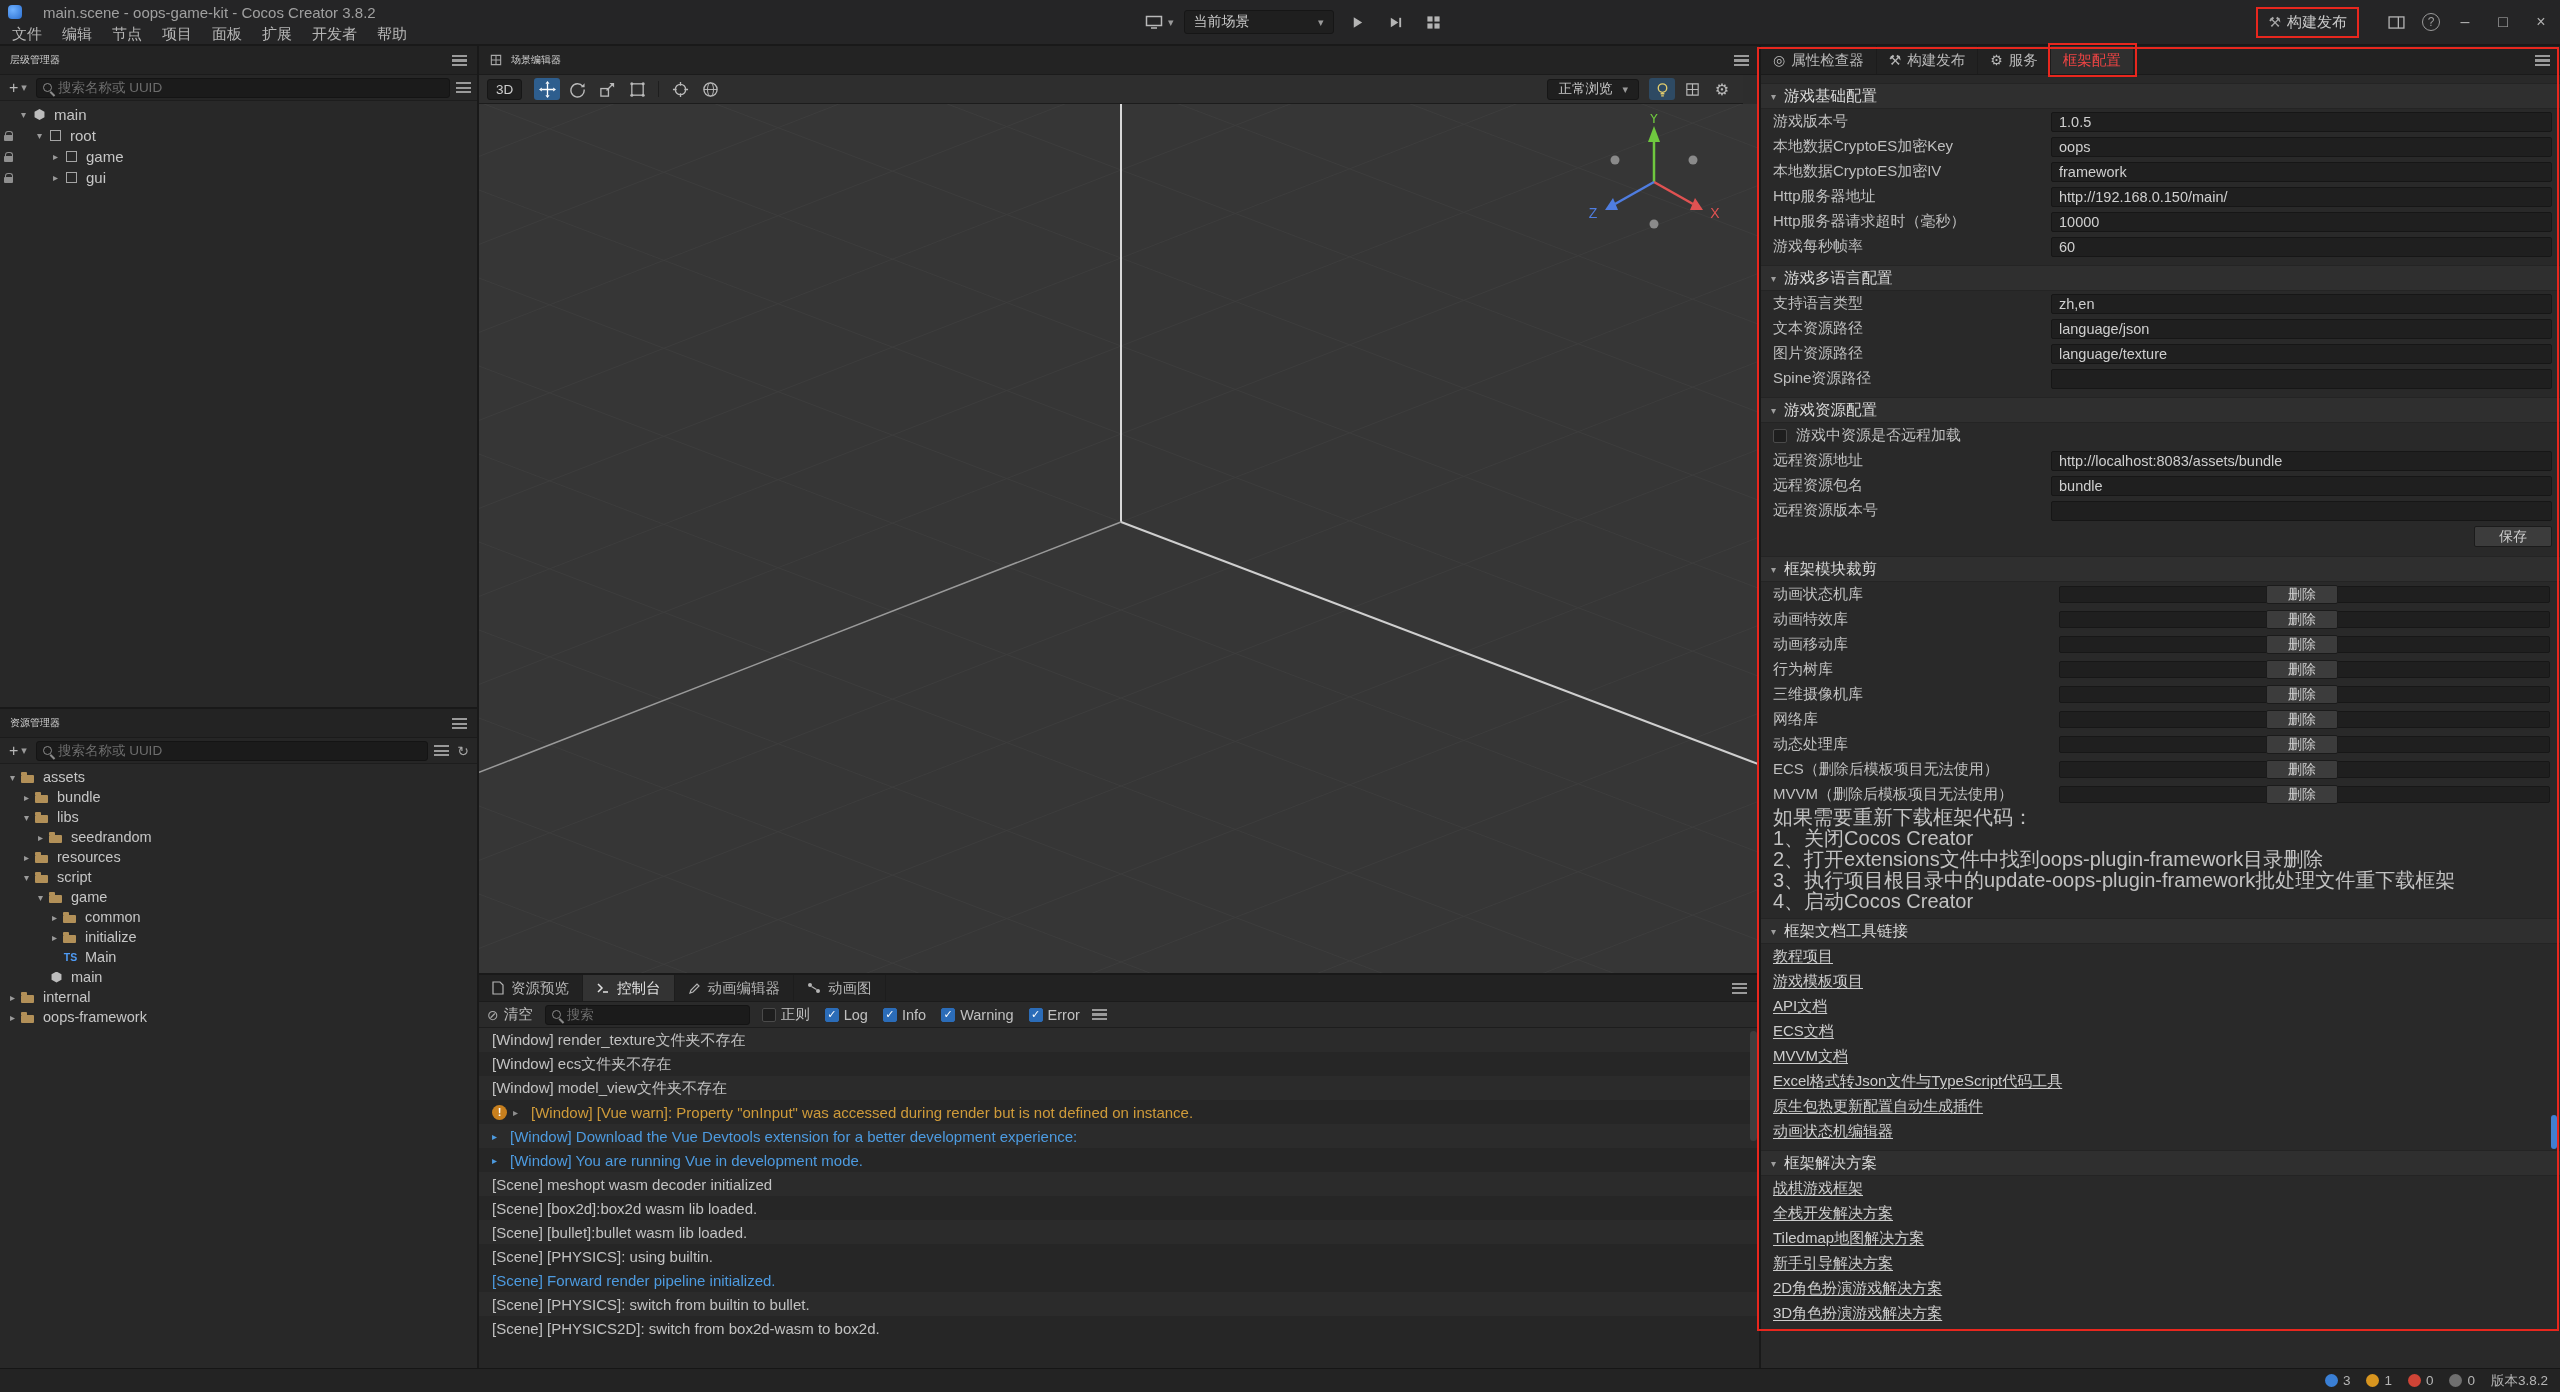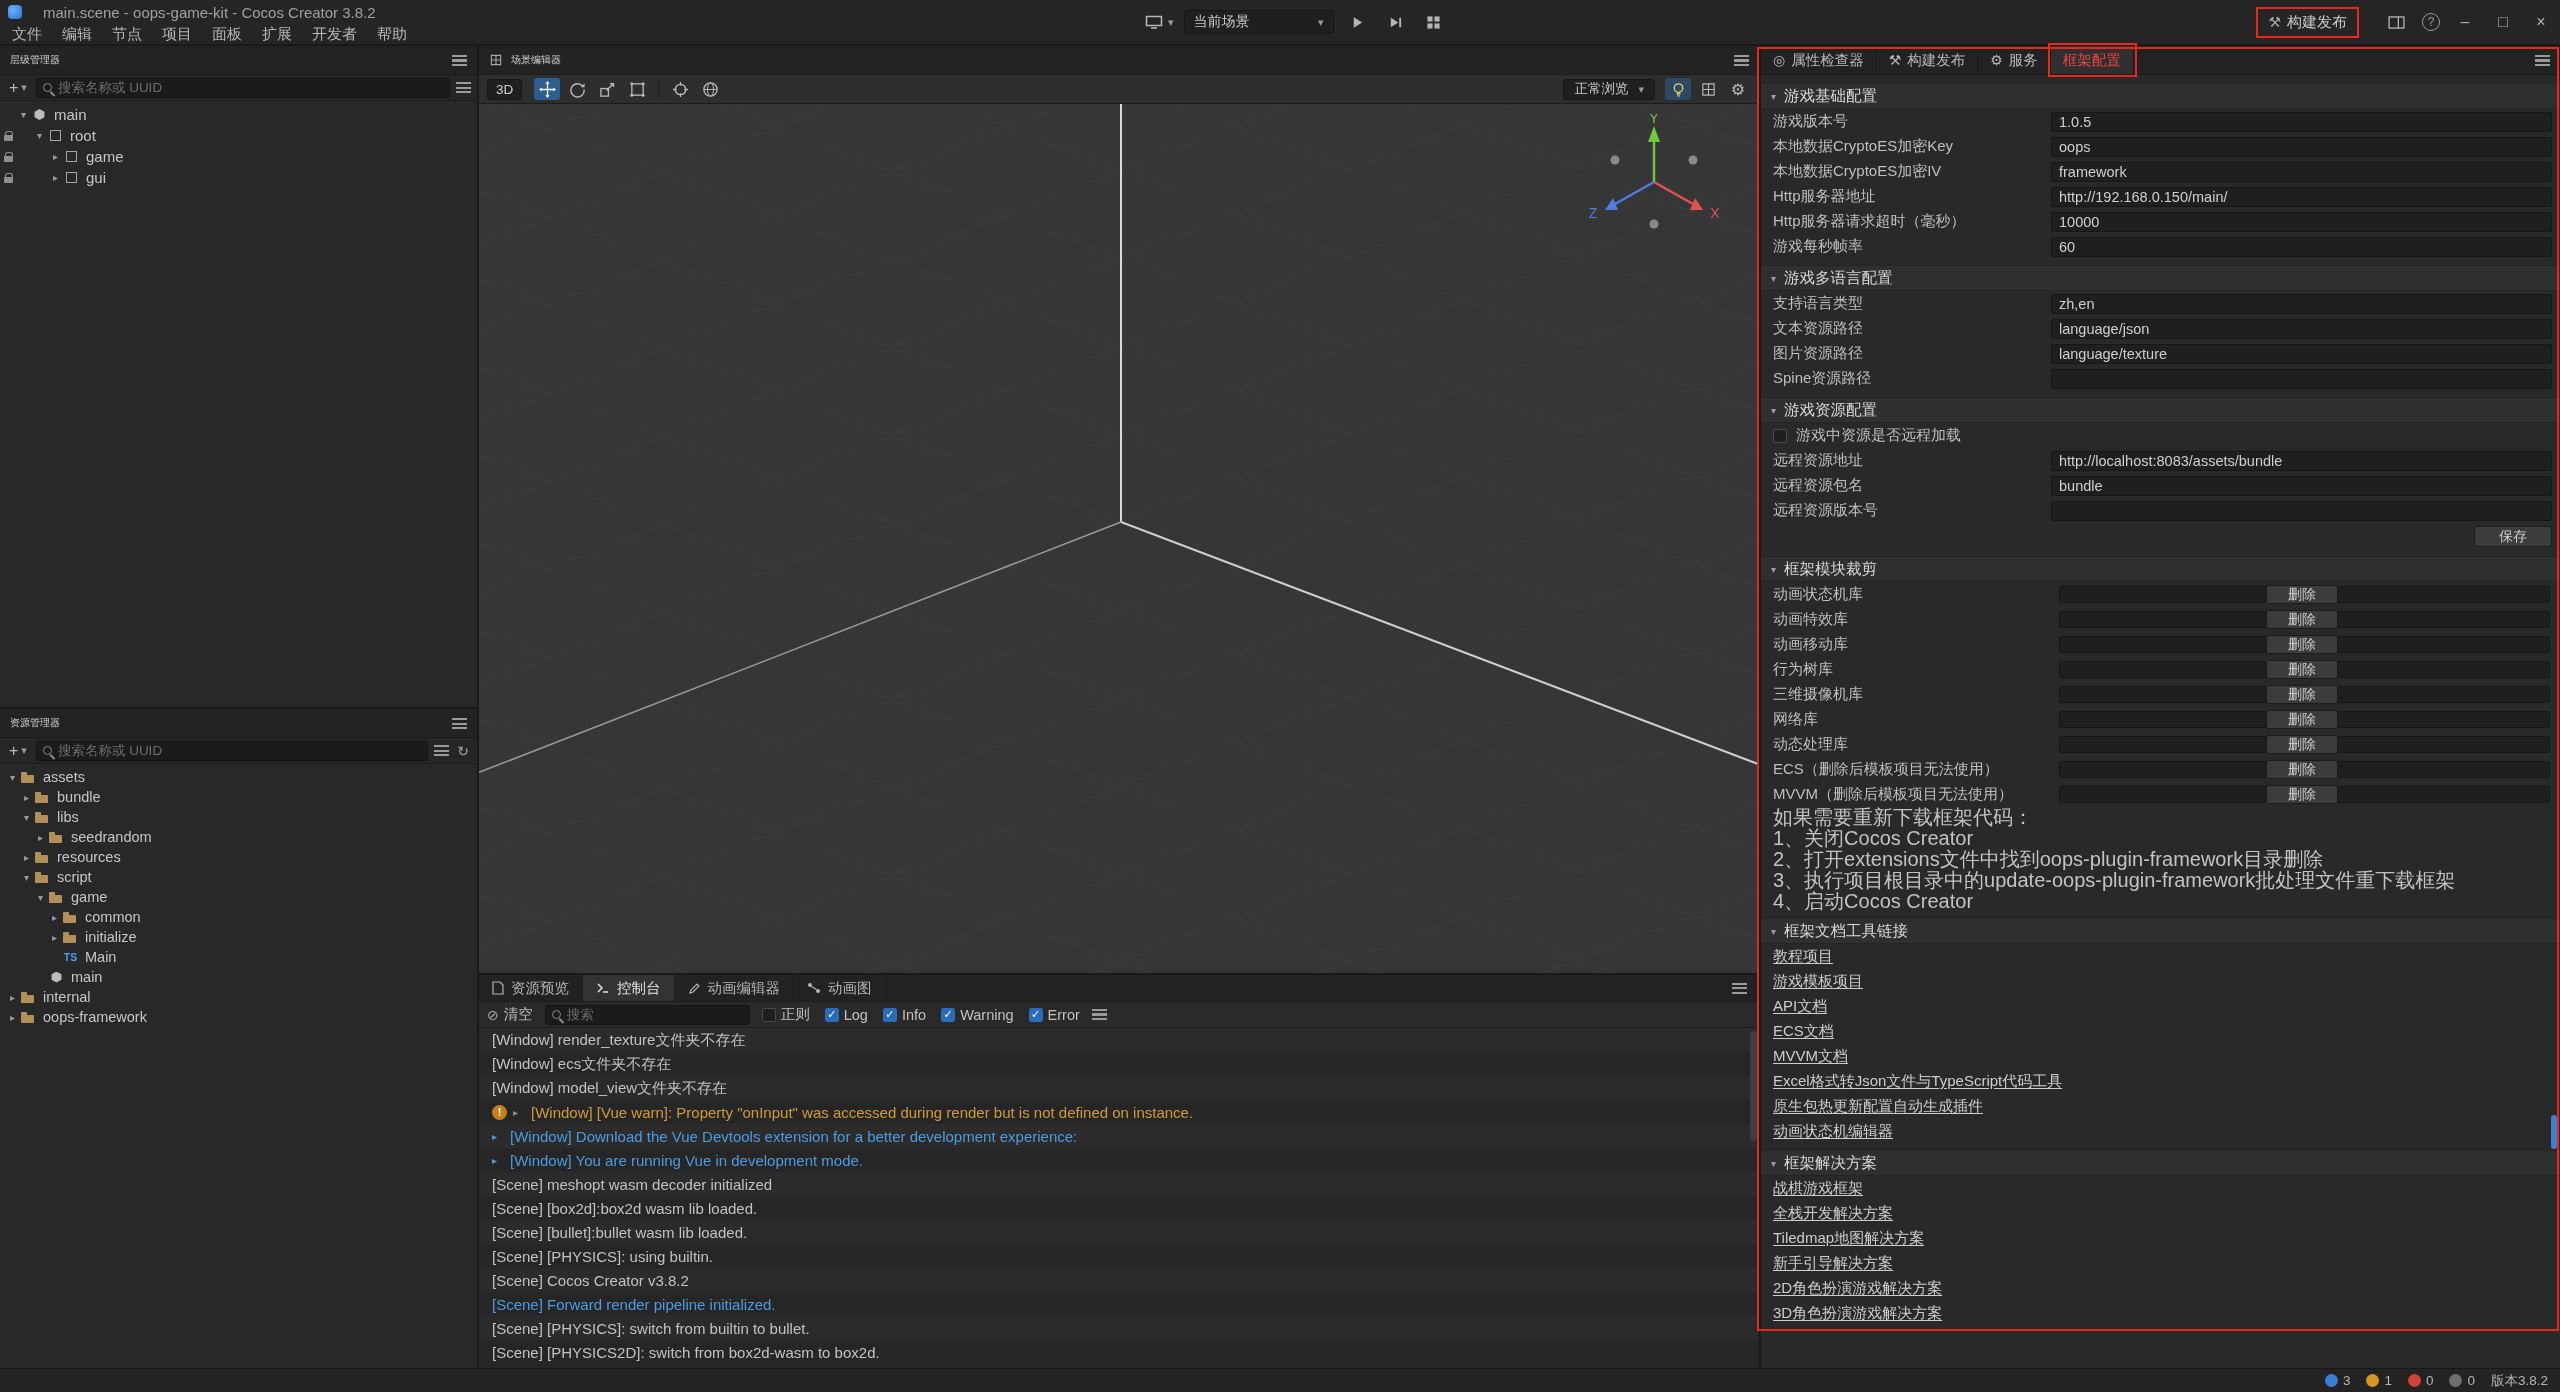--- a/index.html
+++ b/index.html
@@ -68,21 +68,21 @@
   .ticon.folder::after, .ticon.db::after { content:''; position:absolute; left:1px; top:2.5px; width:6px; height:3px;
     background:#b29058; border-radius:1px 1px 0 0; }
   .ticon.ts { color:#4f9bf5; font-weight:bold; font-size:10.5px; }
   .lock-icon { position:relative; width:9px; height:6px; background:#8f8f8f; border-radius:1px; margin-top:4px; }
   .lock-icon::before { content:''; position:absolute; left:1.5px; top:-4px; width:6px; height:5px;
     border:1.5px solid #8f8f8f; border-bottom:none; border-radius:3px 3px 0 0; }
 
   
   #center-col { position:absolute; left:477px; top:46px; width:1282px; bottom:24px; border-left:2px solid #191919; }
   #scene-panel { position:absolute; top:0; left:0; right:0; height:927px; background:#2d2d2d; }
-  #scene-toolbar { position:absolute; top:29px; height:29px; left:0; right:0; background:#2e2e2e;
+  #scene-toolbar { position:absolute; top:29px; height:29px; left:0; right:16px; background:#2e2e2e;
     border-bottom:1px solid #1c1c1c; display:flex; align-items:center; gap:4px; padding:0 8px; }
   .mode-btn { height:21px; background:#1f1f1f; border:1px solid #161616; border-radius:3px; display:flex; align-items:center;
     justify-content:center; font-size:13.5px; color:#cfcfcf; padding:0 8px; margin-right:8px; }
   .tool-btn { width:26px; height:22px; display:flex; align-items:center; justify-content:center; color:#b9b9b9; border-radius:3px; }
   .tool-btn svg { width:17px; height:17px; }
   .tool-btn.active { background:#2e5e8e; color:#fff; }
   .tool-btn.lit { background:#2e4a63; color:#e3cd6d; }
   .tool-sep { width:1px; height:16px; background:#1e1e1e; margin:0 4px; }
   .view-select { margin-left:auto; height:21px; display:flex; align-items:center; gap:10px; padding:0 10px;
     background:#1f1f1f; border:1px solid #161616; border-radius:3px; font-size:13.5px; color:#c8c8c8; margin-right:6px; }
@@ -629,23 +629,20 @@
           </div>
           <div class="log-row log">
             <span class="log-text">[Scene] [box2d]:box2d wasm lib loaded.</span>
           </div>
           <div class="log-row log even">
             <span class="log-text">[Scene] [bullet]:bullet wasm lib loaded.</span>
           </div>
           <div class="log-row log">
             <span class="log-text">[Scene] [PHYSICS]: using builtin.</span>
           </div>
-          <div class="log-row log even">
-            <span class="log-text">[Scene] Cocos Creator v3.8.2</span>
-          </div>
           <div class="log-row info">
             <span class="log-text">[Scene] Forward render pipeline initialized.</span>
           </div>
           <div class="log-row log even">
             <span class="log-text">[Scene] [PHYSICS]: switch from builtin to bullet.</span>
           </div>
           <div class="log-row log">
             <span class="log-text">[Scene] [PHYSICS2D]: switch from box2d-wasm to box2d.</span>
           </div>
         </div>

